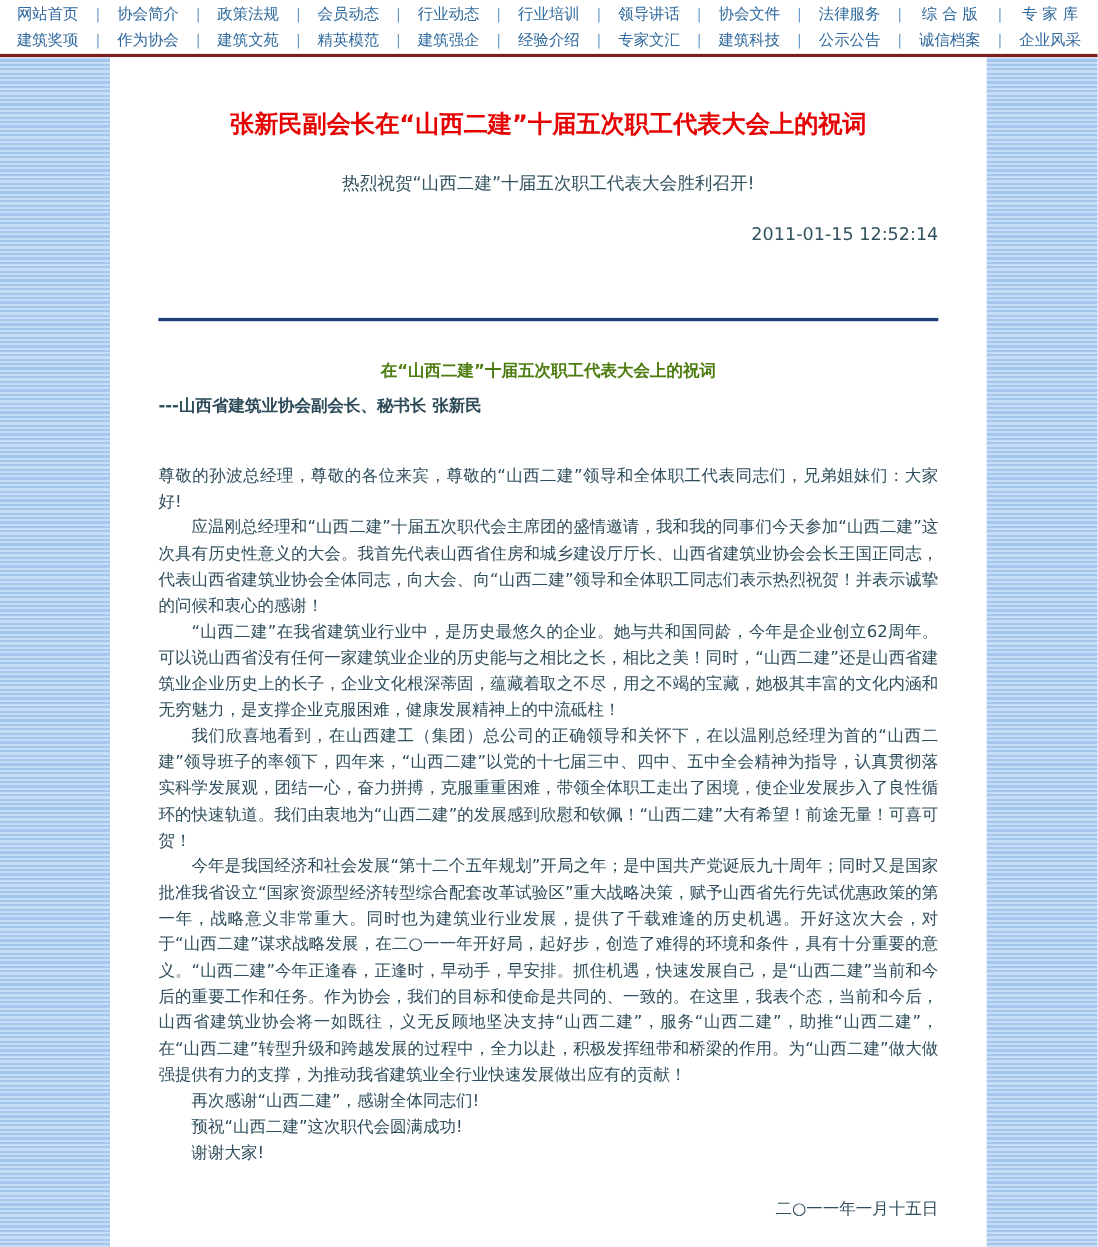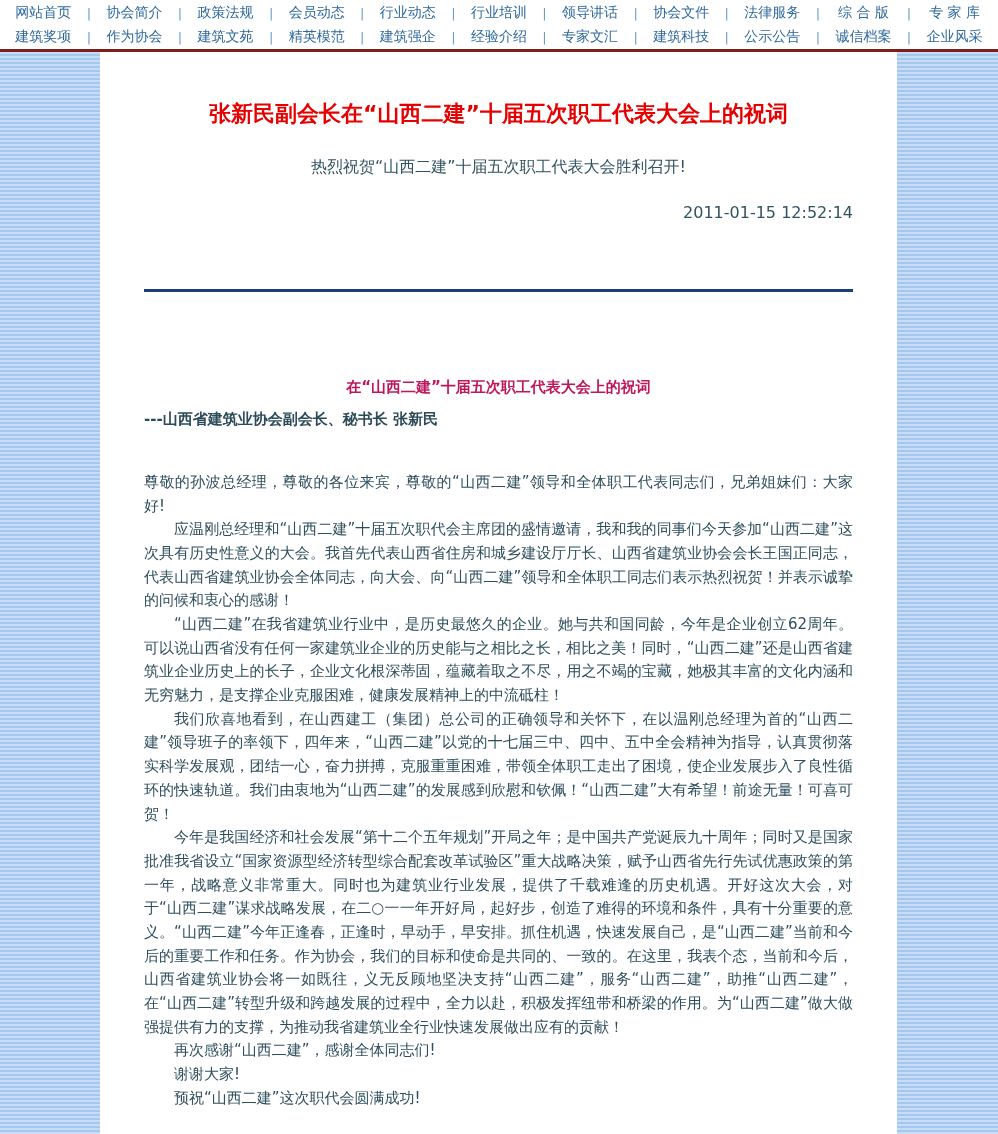--- a/index.html
+++ b/index.html
@@ -82,23 +82,23 @@
     text-align: right;
     font-size: 16px;
     color: #32525f;
   }
   .rule {
     border: none;
     border-top: 3px solid #1c3f77;
     margin: 67px 0 0 0;
   }
   .speech-title {
-    margin-top: 86px;
-    text-align: center;
-    color: #be185d;
+    margin-top: 36px;
+    text-align: center;
+    color: #4d7c0f;
     font-weight: bold;
     font-size: 15px;
   }
   .speech-byline {
     margin-top: 13px;
     text-align: left;
     color: #2c4a58;
     font-weight: bold;
     font-size: 15px;
   }
@@ -194,22 +194,22 @@
 
       <div class="speech-byline">---山西省建筑业协会副会长、秘书长 张新民</div>
 
       <div class="article-body">
           <p class="">尊敬的孙波总经理，尊敬的各位来宾，尊敬的“山西二建”领导和全体职工代表同志们，兄弟姐妹们：大家好!</p>
           <p class="indent">应温刚总经理和“山西二建”十届五次职代会主席团的盛情邀请，我和我的同事们今天参加“山西二建”这次具有历史性意义的大会。我首先代表山西省住房和城乡建设厅厅长、山西省建筑业协会会长王国正同志，代表山西省建筑业协会全体同志，向大会、向“山西二建”领导和全体职工同志们表示热烈祝贺！并表示诚挚的问候和衷心的感谢！</p>
           <p class="indent">“山西二建”在我省建筑业行业中，是历史最悠久的企业。她与共和国同龄，今年是企业创立62周年。可以说山西省没有任何一家建筑业企业的历史能与之相比之长，相比之美！同时，“山西二建”还是山西省建筑业企业历史上的长子，企业文化根深蒂固，蕴藏着取之不尽，用之不竭的宝藏，她极其丰富的文化内涵和无穷魅力，是支撑企业克服困难，健康发展精神上的中流砥柱！</p>
           <p class="indent">我们欣喜地看到，在山西建工（集团）总公司的正确领导和关怀下，在以温刚总经理为首的“山西二建”领导班子的率领下，四年来，“山西二建”以党的十七届三中、四中、五中全会精神为指导，认真贯彻落实科学发展观，团结一心，奋力拼搏，克服重重困难，带领全体职工走出了困境，使企业发展步入了良性循环的快速轨道。我们由衷地为“山西二建”的发展感到欣慰和钦佩！“山西二建”大有希望！前途无量！可喜可贺！</p>
           <p class="indent">今年是我国经济和社会发展“第十二个五年规划”开局之年；是中国共产党诞辰九十周年；同时又是国家批准我省设立“国家资源型经济转型综合配套改革试验区”重大战略决策，赋予山西省先行先试优惠政策的第一年，战略意义非常重大。同时也为建筑业行业发展，提供了千载难逢的历史机遇。开好这次大会，对于“山西二建”谋求战略发展，在二○一一年开好局，起好步，创造了难得的环境和条件，具有十分重要的意义。“山西二建”今年正逢春，正逢时，早动手，早安排。抓住机遇，快速发展自己，是“山西二建”当前和今后的重要工作和任务。作为协会，我们的目标和使命是共同的、一致的。在这里，我表个态，当前和今后，山西省建筑业协会将一如既往，义无反顾地坚决支持“山西二建”，服务“山西二建”，助推“山西二建”，在“山西二建”转型升级和跨越发展的过程中，全力以赴，积极发挥纽带和桥梁的作用。为“山西二建”做大做强提供有力的支撑，为推动我省建筑业全行业快速发展做出应有的贡献！</p>
           <p class="indent">再次感谢“山西二建”，感谢全体同志们!</p>
+          <p class="indent">预祝“山西二建”这次职代会圆满成功!</p>
           <p class="indent">谢谢大家!</p>
-          <p class="indent">预祝“山西二建”这次职代会圆满成功!</p>
         </div>
 
       <div class="sign-date">二○一一年一月十五日</div>
     </div>
 
     <div class="stripe stripe-right"></div>
   </div>
 
 </div>
 

